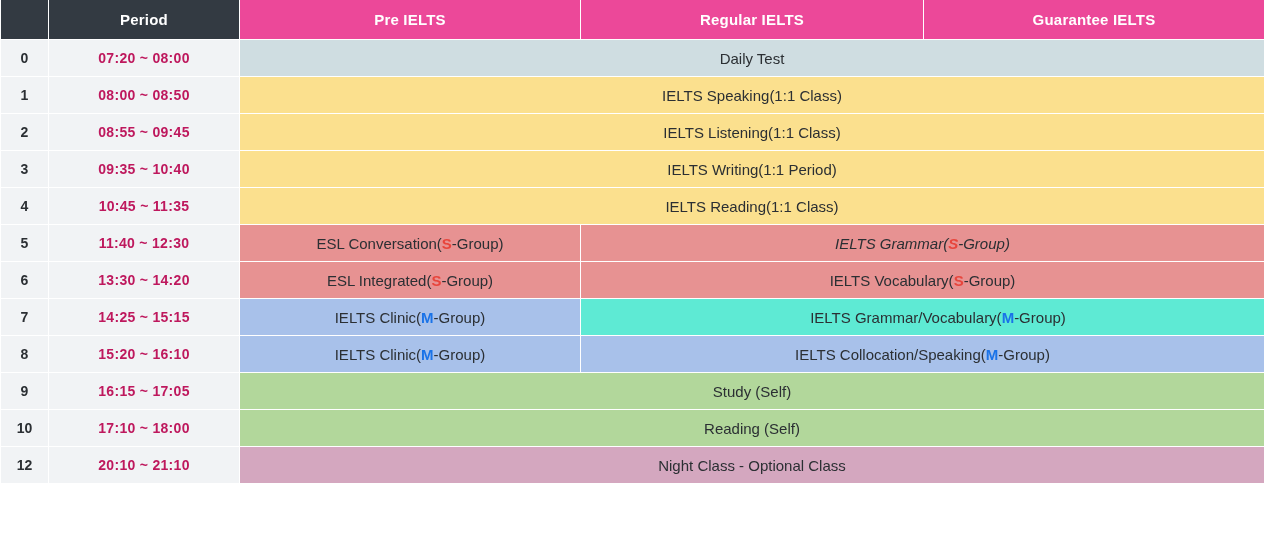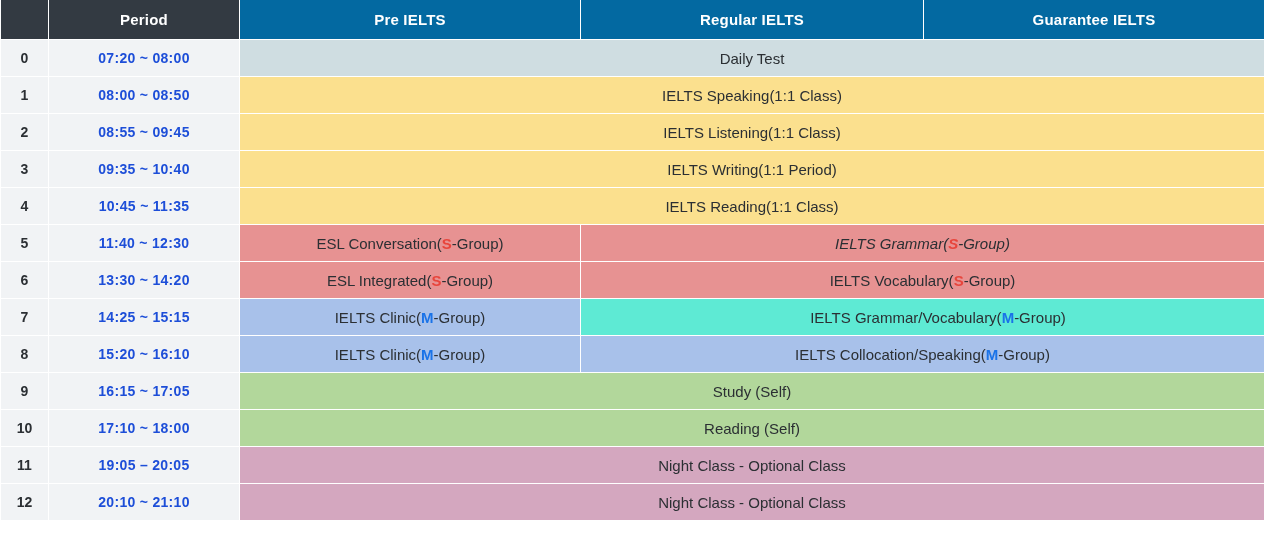--- a/index.html
+++ b/index.html
@@ -18,21 +18,21 @@
     width: 1264px;
     table-layout: fixed;
   }
   table.schedule col.c-idx { width: 48px; }
   table.schedule col.c-period { width: 191px; }
   table.schedule col.c-pre { width: 341px; }
   table.schedule col.c-reg { width: 343px; }
   table.schedule col.c-gua { width: 341px; }
 
   thead th {
-    background: #0369a1;
+    background: #ec4899;
     color: #ffffff;
     font-size: 15px;
     font-weight: bold;
     height: 37px;
     text-align: center;
     border: 1px solid #ffffff;
     border-top: none;
     letter-spacing: 0.2px;
   }
   thead th.blank-head {
@@ -52,21 +52,21 @@
     box-sizing: border-box;
   }
   tbody td.idx {
     background: #f1f3f5;
     color: #2b2f33;
     font-weight: bold;
     font-size: 14px;
   }
   tbody td.period {
     background: #f1f3f5;
-    color: #1d4ed8;
+    color: #be185d;
     font-weight: bold;
     font-size: 14px;
     letter-spacing: 0.3px;
   }
   tbody td.cell {
     color: #2b2f33;
     font-size: 15px;
   }
   .g-red { color: #e8453c; font-weight: bold; }
   .g-blue { color: #1a73e8; font-weight: bold; }
@@ -145,23 +145,18 @@
         <td class="idx">9</td>
         <td class="period">16:15 ~ 17:05</td>
         <td class="cell" colspan="3" style="background: rgb(178, 215, 155);">Study (Self)</td>
       </tr>
       <tr>
         <td class="idx">10</td>
         <td class="period">17:10 ~ 18:00</td>
         <td class="cell" colspan="3" style="background: rgb(178, 215, 155);">Reading (Self)</td>
       </tr>
       <tr>
-        <td class="idx">11</td>
-        <td class="period">19:05 – 20:05</td>
-        <td class="cell" colspan="3" style="background: rgb(212, 167, 191);">Night Class - Optional Class</td>
-      </tr>
-      <tr>
         <td class="idx">12</td>
         <td class="period">20:10 ~ 21:10</td>
         <td class="cell" colspan="3" style="background: rgb(212, 167, 191);">Night Class - Optional Class</td>
       </tr>
     </tbody>
 </table>
 
 </body></html>

